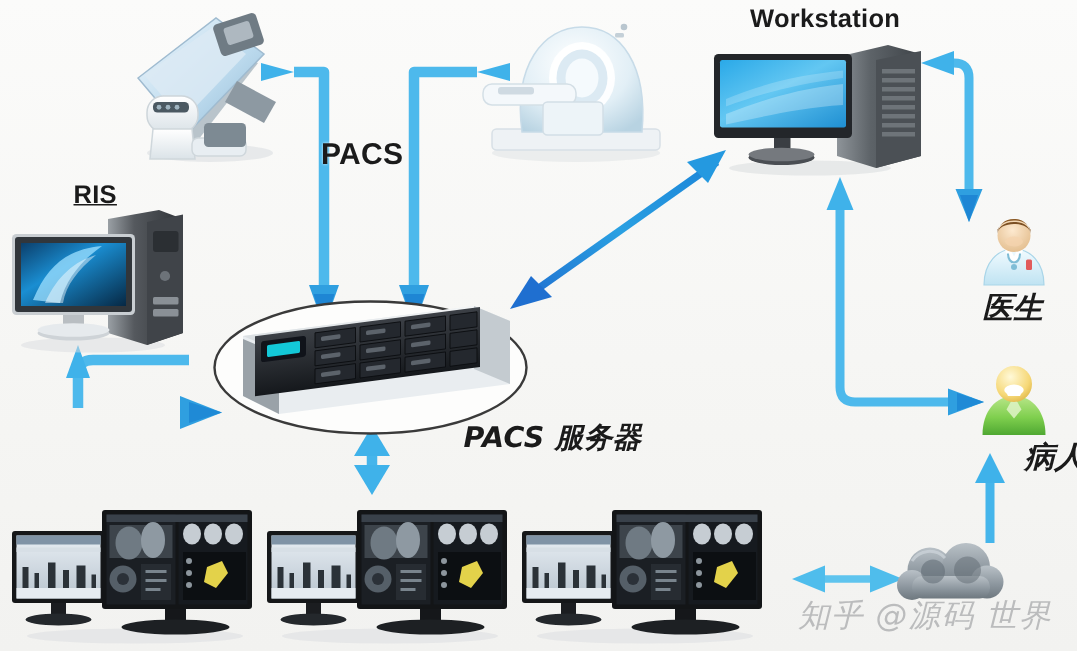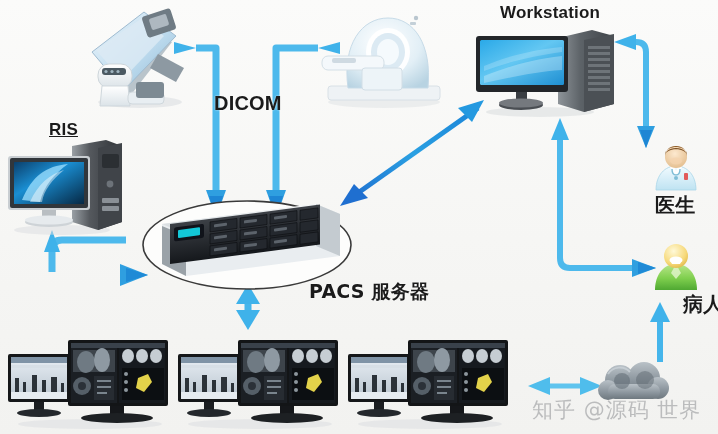--- a/index.html
+++ b/index.html
@@ -19,29 +19,30 @@
   .node{position:absolute;}
   .lbl{
     position:absolute;
     color:#1b1b1b;
     font-weight:600;
     letter-spacing:.2px;
     white-space:nowrap;
     text-shadow:0 0 2px rgba(255,255,255,.85);
   }
   .lbl-en{font-family:"Liberation Sans","DejaVu Sans",sans-serif;}
-  .lbl-cn{font-family:"DejaVu Sans","Liberation Sans",sans-serif;font-weight:700;}
+  .lbl-cn{font-family:"DejaVu Sans","Liberation Sans",sans-serif;font-weight:700;font-style:italic;}
   #watermark{
     position:absolute;
     color:rgba(120,122,126,.45);
     font-size:21px;
     font-family:"DejaVu Sans","Liberation Sans",sans-serif;
     white-space:nowrap;
     letter-spacing:1px;
     z-index:40;
+    font-style:italic;
   }
 </style>
 </head>
 <body>
 
 <div id="stage">
 
   <svg class="svg-layer" viewBox="0 0 718 434" xmlns="http://www.w3.org/2000/svg">
     <defs>
       <linearGradient id="gA" x1="0" y1="0" x2="0" y2="1">
@@ -491,21 +492,21 @@
     <path d="M132,48 L142,44 L146,52 L138,62 L130,58 Z" fill="#e3d24a"></path>
     <g fill="#8d969d">
         <circle cx="120" cy="44" r="2"></circle>
         <circle cx="120" cy="52" r="2"></circle>
         <circle cx="120" cy="60" r="2"></circle>
       </g>
     <rect x="104" y="76" width="14" height="8" fill="#15171a"></rect>
     <ellipse cx="111" cy="88" rx="36" ry="5" fill="#1d2023"></ellipse>
   </svg>
 
-  <div class="lbl lbl-en" style="left:214px;top:92px;font-size:20px;">DICOM</div>
+  <div class="lbl lbl-en" style="left:214px;top:92px;font-size:20px;">PACS</div>
 
   <div class="lbl lbl-en" style="left:49px;top:120px;font-size:17px;text-decoration:underline;">RIS</div>
 
   <div class="lbl lbl-en" style="left:500px;top:3px;font-size:17px;">Workstation</div>
 
   <div class="lbl lbl-cn" style="left:309px;top:279px;font-size:19px;">PACS  服务器</div>
 
   <div class="lbl lbl-cn" style="left:655px;top:192px;font-size:20px;">医生</div>
 
   <div class="lbl lbl-cn" style="left:683px;top:291px;font-size:20px;">病人</div>

